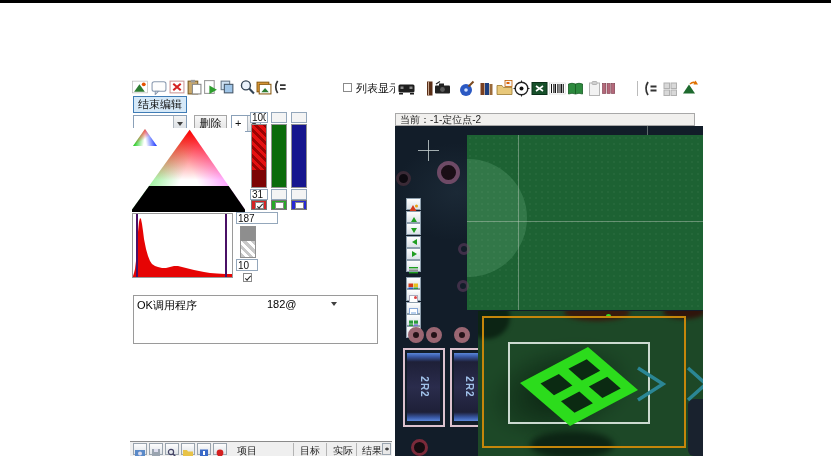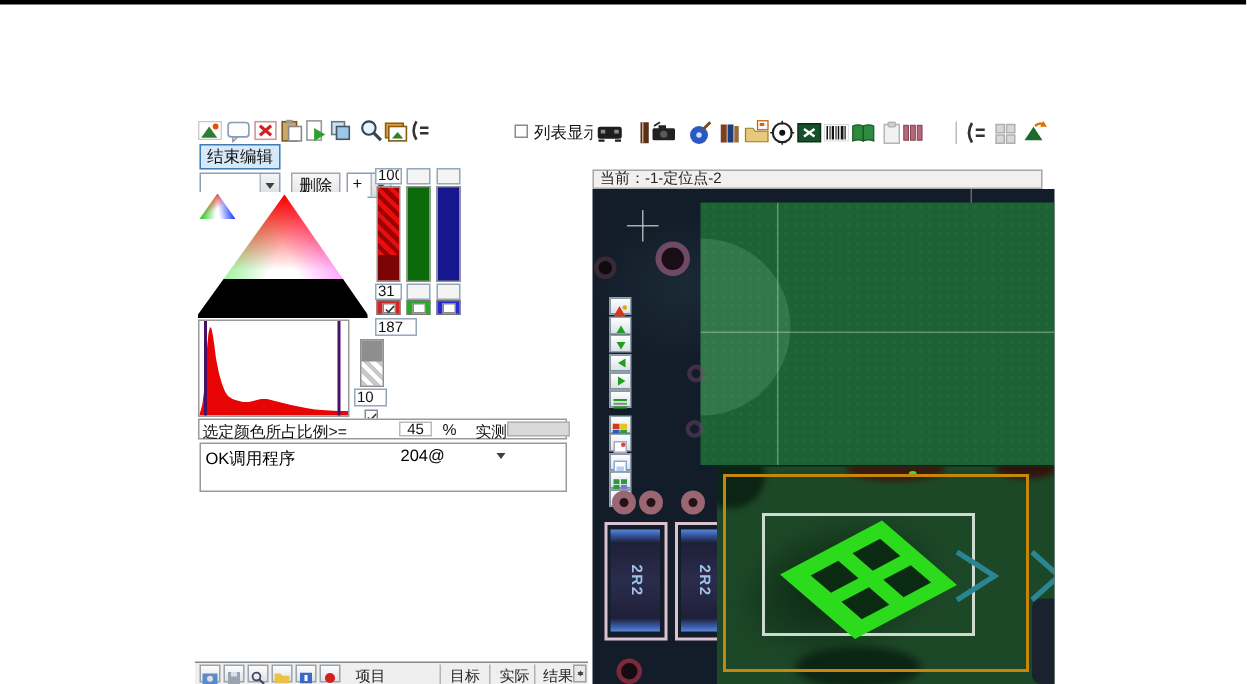--- a/index.html
+++ b/index.html
@@ -53,21 +53,21 @@
 
   #hist-box { position:absolute; left:2px; top:135px; width:101px; height:65px; background:#fff; border:1px solid #9a9a9a; }
   .hist-marker { position:absolute; top:0; bottom:0; width:2px; background:#4a1066; }
   #thr-bar { position:absolute; left:110px; top:148px; width:16px; height:32px; border:1px solid #909090;
              background:linear-gradient(#8e8e8e,#8e8e8e) 0 0/100% 47% no-repeat,
              repeating-linear-gradient(45deg,#c8c8c8 0 3px,#fff 3px 6px); }
 
   #ratio-row { position:absolute; left:2px; top:201px; width:246px; height:14px; border:1px solid #9a9a9a; background:#fff; }
   #measured-box { position:absolute; left:205px; top:1px; width:42px; height:10px; background:#d9d9d9; border:1px solid #b0b0b0; }
 
-  #call-table { position:absolute; left:3px; top:217px; width:245px; height:33px; border:1px solid #9a9a9a; background:#fff; }
+  #call-table { position:absolute; left:3px; top:217px; width:245px; height:49px; border:1px solid #9a9a9a; background:#fff; }
   .call-row { position:relative; height:16px; }
   .call-row + .call-row { border-top:1px solid #9a9a9a; height:16px; }
   .call-row .rl { position:absolute; left:3px; top:2px; font-size:11px; }
   .call-row .rv { position:absolute; left:133px; top:2px; font-size:11px; }
 
   #lp-bottom { position:absolute; left:0; top:363px; width:262px; height:15px; background:#efefef; border-top:1px solid #8a8a8a; }
   .bb-btn { position:absolute; top:1px; width:14px; height:12px; border:1px solid #9aa4ae; background:linear-gradient(#fdfdfd,#dfe4e8); }
   .bb-sep { position:absolute; top:1px; width:1px; height:13px; background:#b4b4b4; }
   .bb-lbl { position:absolute; top:2px; font-size:10px; color:#222; }
   .spin { position:absolute; left:252px; top:1px; width:9px; height:12px; border:1px solid #9aa4ae; background:#e8e8e8; }
@@ -220,39 +220,32 @@
     </div>
 
     <div id="hist-box">
       <svg width="99" height="63" viewBox="0 0 99 63">
         <path d="M0,62 L1,59 2,55 3,47 4,34 5,18 6,8 7,4 8,5 9,10 10,17 11,25 13,35 15,42 17,47 19,50 22,52 25,53 29,54 33,54 37,53 41,52 45,52 49,53 53,54 57,55 61,56 66,57 71,58 77,59 84,59.5 92,60 99,60 L99,63 L0,63 Z" fill="#e60404"></path>
       </svg>
       <span class="hist-marker" style="left:3px"></span>
       <span class="hist-marker" style="left:92px"></span>
     </div>
 
-    <input class="numbox" style="left: 120px; top: 134px; width: 28px; height: 12px;" readonly="" value="187">
+    <input class="numbox" style="left: 106px; top: 134px; width: 42px; height: 12px;" readonly="" value="187">
     <div id="thr-bar"></div>
     <input class="numbox" style="left: 106px; top: 181px; width: 22px; height: 12px;" readonly="" value="10">
     <span class="cbx" style="left:113px; top:195px">
         <span class="tick" style="left:1px; top:2px"></span>
       </span>
 
-    <div id="ratio-row">
-      <span class="lbl" style="left:2px; top:1px; font-size:10.5px">选定颜色所占比例&gt;=</span>
-      <input class="numbox" style="left: 133px; top: 1px; width: 22px; height: 10px; border-color: rgb(187, 187, 187); text-align: center;" readonly="" value="45">
-      <span class="lbl" style="left:162px; top:1px; font-size:10.5px">%</span>
-      <span class="lbl" style="left:184px; top:1px; font-size:10.5px">实测</span>
-      <span id="measured-box"></span>
-    </div>
 
     <div id="call-table">
       <div class="call-row">
         <span class="rl">OK调用程序</span>
-        <span class="rv">204@</span>
+        <span class="rv">182@</span>
         <span class="tridown" style="left:197px; top:6px"></span>
       </div>
     </div>
 
     <div id="lp-bottom">
       <span class="bb-btn" style="left:3px"><svg width="12" height="10" viewBox="0 0 12 10">
             <rect x="1" y="2" width="10" height="7" fill="#5a8ac8"></rect>
             <circle cx="6" cy="5.5" r="2" fill="#dde"></circle>
           </svg></span>
       <span class="bb-btn" style="left:19px"><svg width="12" height="10" viewBox="0 0 12 10">

